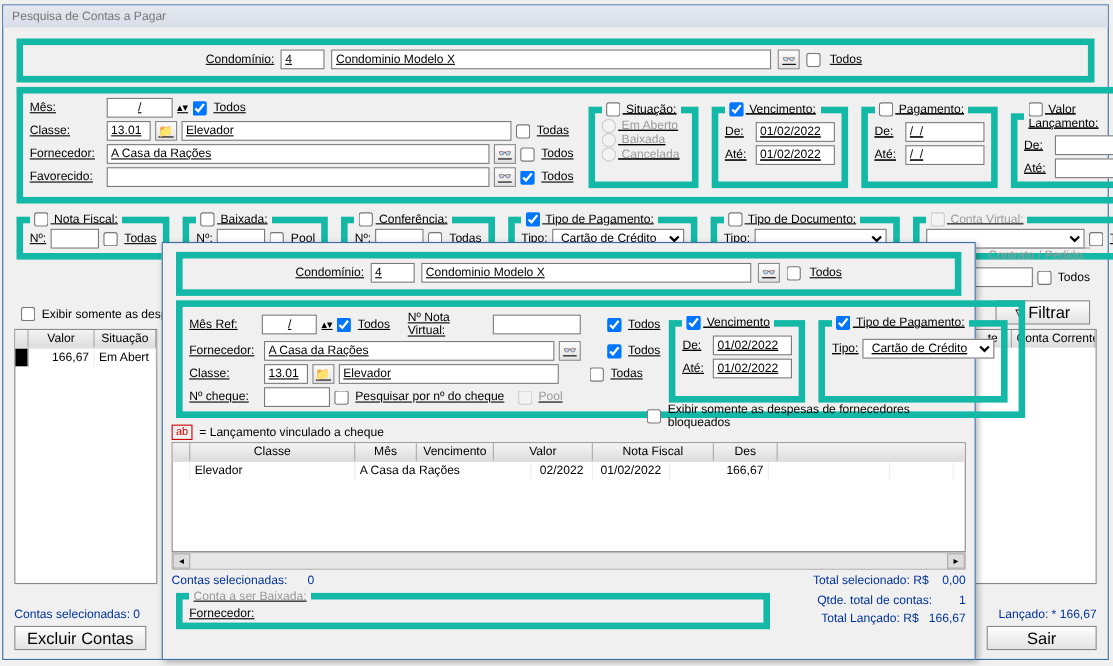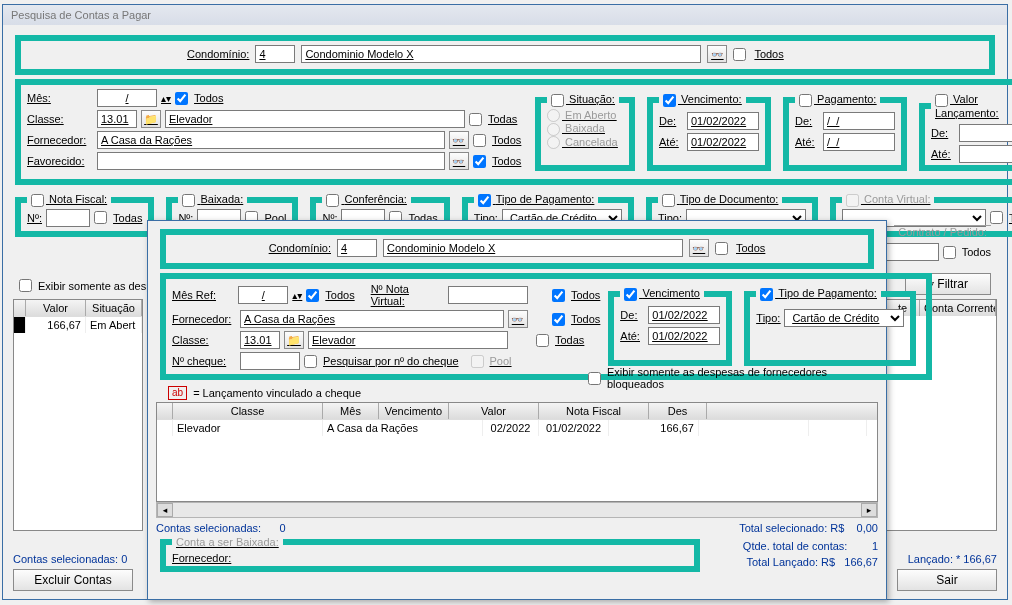--- a/index.html
+++ b/index.html
@@ -44,21 +44,21 @@
     border: 1px solid #7a7a7a;
     background: #fff;
     height: 18px;
     padding: 1px 3px;
   }
   input[type=checkbox] { margin: 0 2px 0 0; vertical-align: middle; }
   input[type=radio] { margin: 0 2px 0 0; vertical-align: middle; }
   .disabled-text { color: #9a9a9a; }
   button, .btn {
     font-family: inherit;
-    font-size: 12px;
+    font-size: 15px;
     background: linear-gradient(#fdfdfd,#e3e3e3);
     border: 1px solid #8a8a8a;
     height: 22px;
     padding: 0 0;
     cursor: pointer;
   }
   .iconbtn {
     width: 20px; height: 18px;
     border: 1px solid #8a8a8a;
     background: linear-gradient(#fdfdfd,#e3e3e3);
@@ -375,21 +375,21 @@
         </div>
       </fieldset>
 
       <div style="position:absolute; left:440px; top:145px;" class="row">
         <input type="checkbox" style="">
         <span>Exibir somente as despesas de fornecedores bloqueados</span>
       </div>
     </fieldset>
 
     <div class="row" style="margin:6px 0 2px 0; justify-content:space-between;">
-      <div class="row" style="gap:6px;margin-left:12px;">
+      <div class="row" style="gap:6px;">
         <span class="redbox">ab</span>
         <span>= Lançamento vinculado a cheque</span>
       </div>
     </div>
 
     <div class="grid" style="height:100px;">
       <div class="grid-header">
         <div style="width:16px;"></div>
         <div style="width:150px;">Classe</div>
         <div style="width:56px;">Mês</div>

